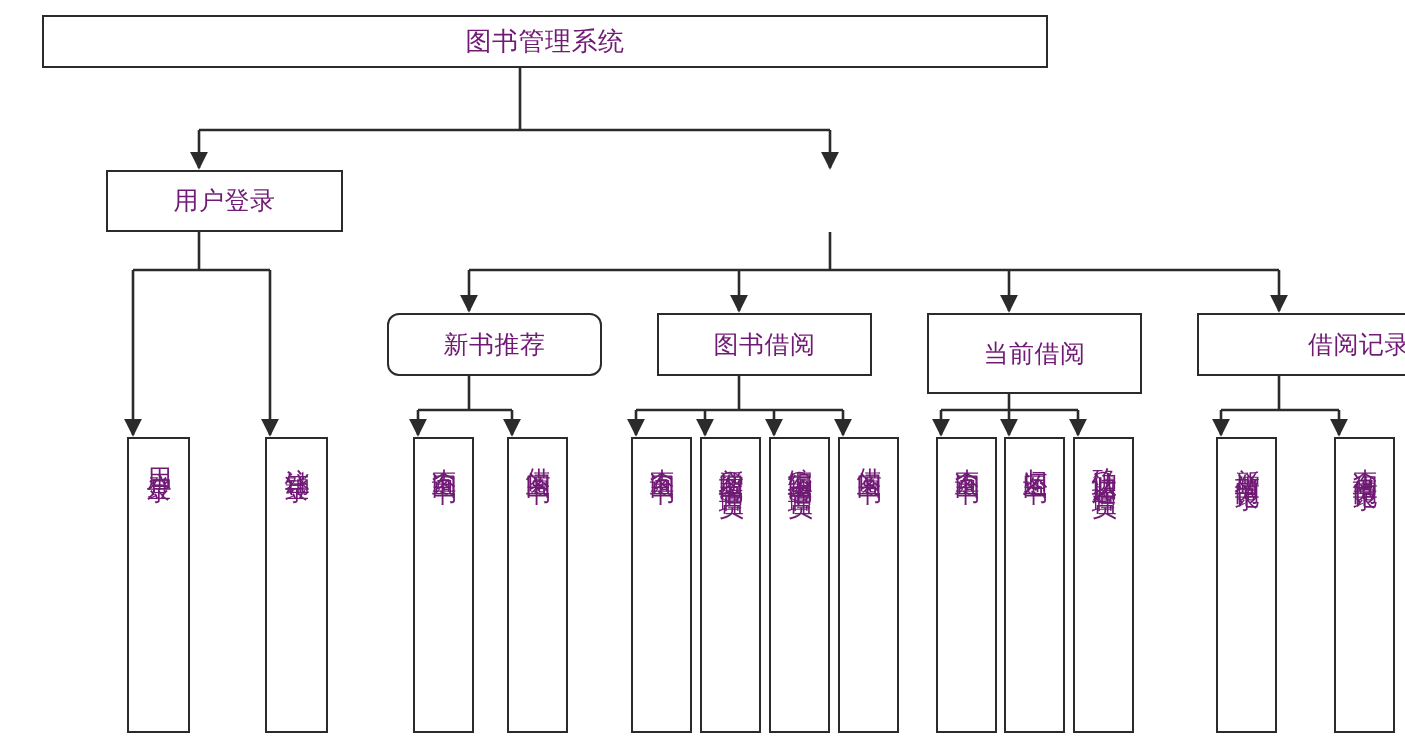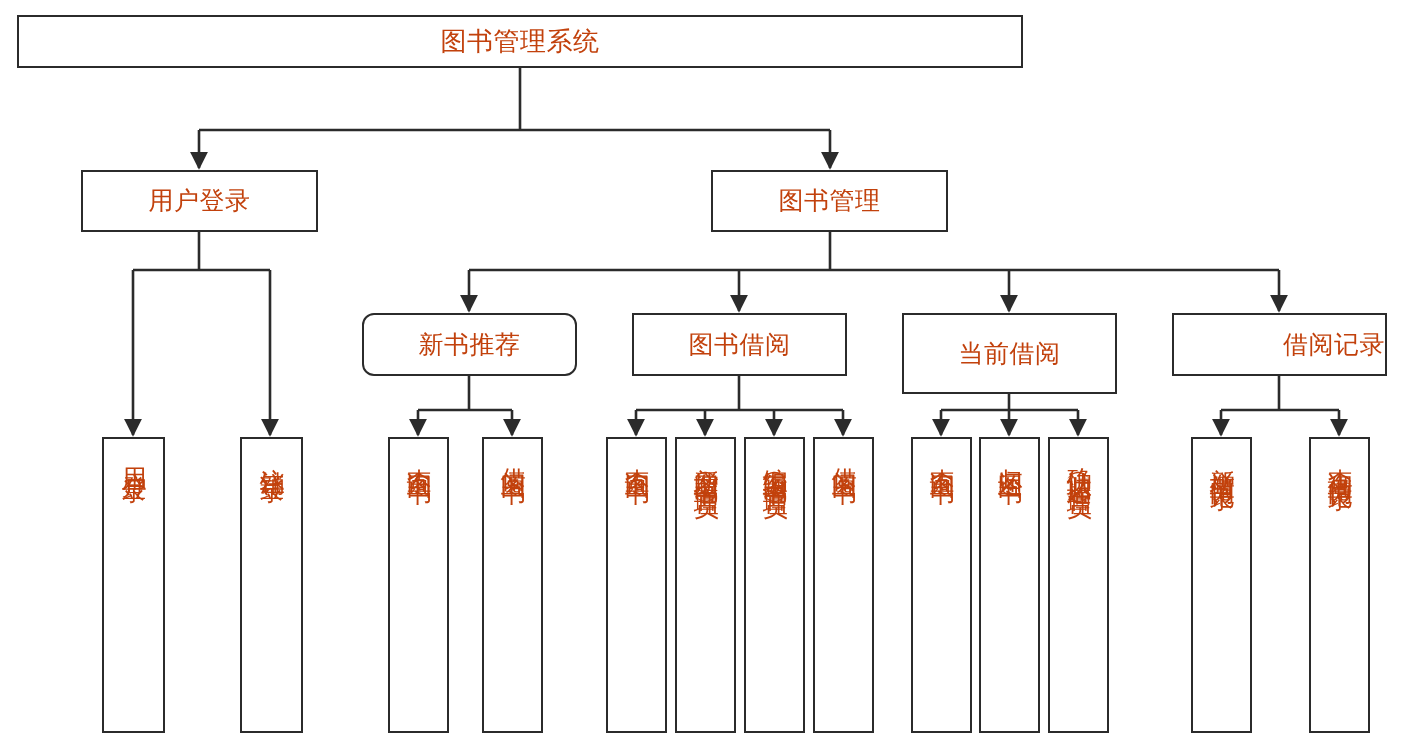--- a/index.html
+++ b/index.html
@@ -27,21 +27,22 @@
     pointer-events: none;
   }
   .node {
     position: absolute;
     box-sizing: border-box;
     background: #ffffff;
     border: 2.5px solid #2b2b2b;
     display: flex;
     align-items: center;
     justify-content: center;
-    color: #c2410c;
+    color: #701a75;
+    margin-left: 25px;
   }
   .node-label {
     display: block;
     line-height: 1.18;
     letter-spacing: 0.5px;
     white-space: nowrap;
   }
   
   .node.horiz .node-label {
     font-size: 25px;
@@ -129,23 +130,20 @@
     </g>
   </svg>
 
   <div class="node root horiz" style="left:17px; top:15px; width:1006px; height:53px;">
     <span class="node-label">图书管理系统</span>
   </div>
 
   <div class="node horiz" style="left:81px; top:170px; width:237px; height:62px;">
     <span class="node-label">用户登录</span>
   </div>
-  <div class="node horiz" style="left:711px; top:170px; width:237px; height:62px;">
-    <span class="node-label">图书管理</span>
-  </div>
 
   <div class="node horiz" style="left:362px; top:313px; width:215px; height:63px;border-radius:12px;">
     <span class="node-label">新书推荐</span>
   </div>
   <div class="node horiz" style="left:632px; top:313px; width:215px; height:63px;">
     <span class="node-label">图书借阅</span>
   </div>
   <div class="node horiz" style="left:902px; top:313px; width:215px; height:81px;">
     <span class="node-label">当前借阅</span>
   </div>

